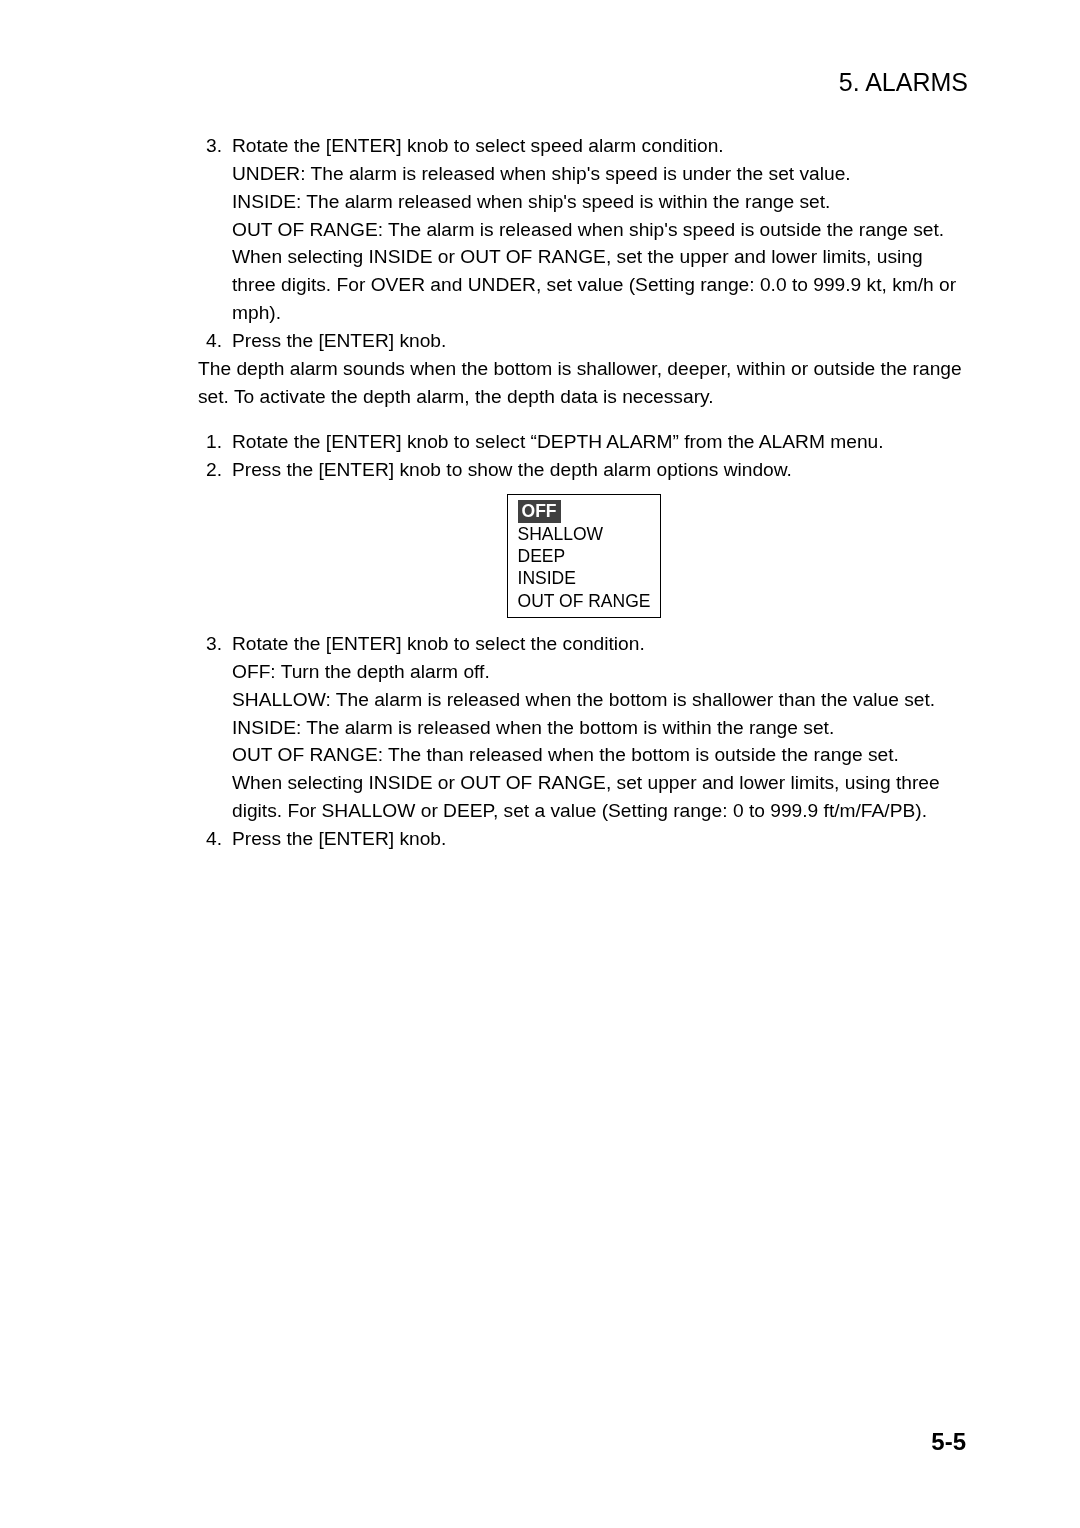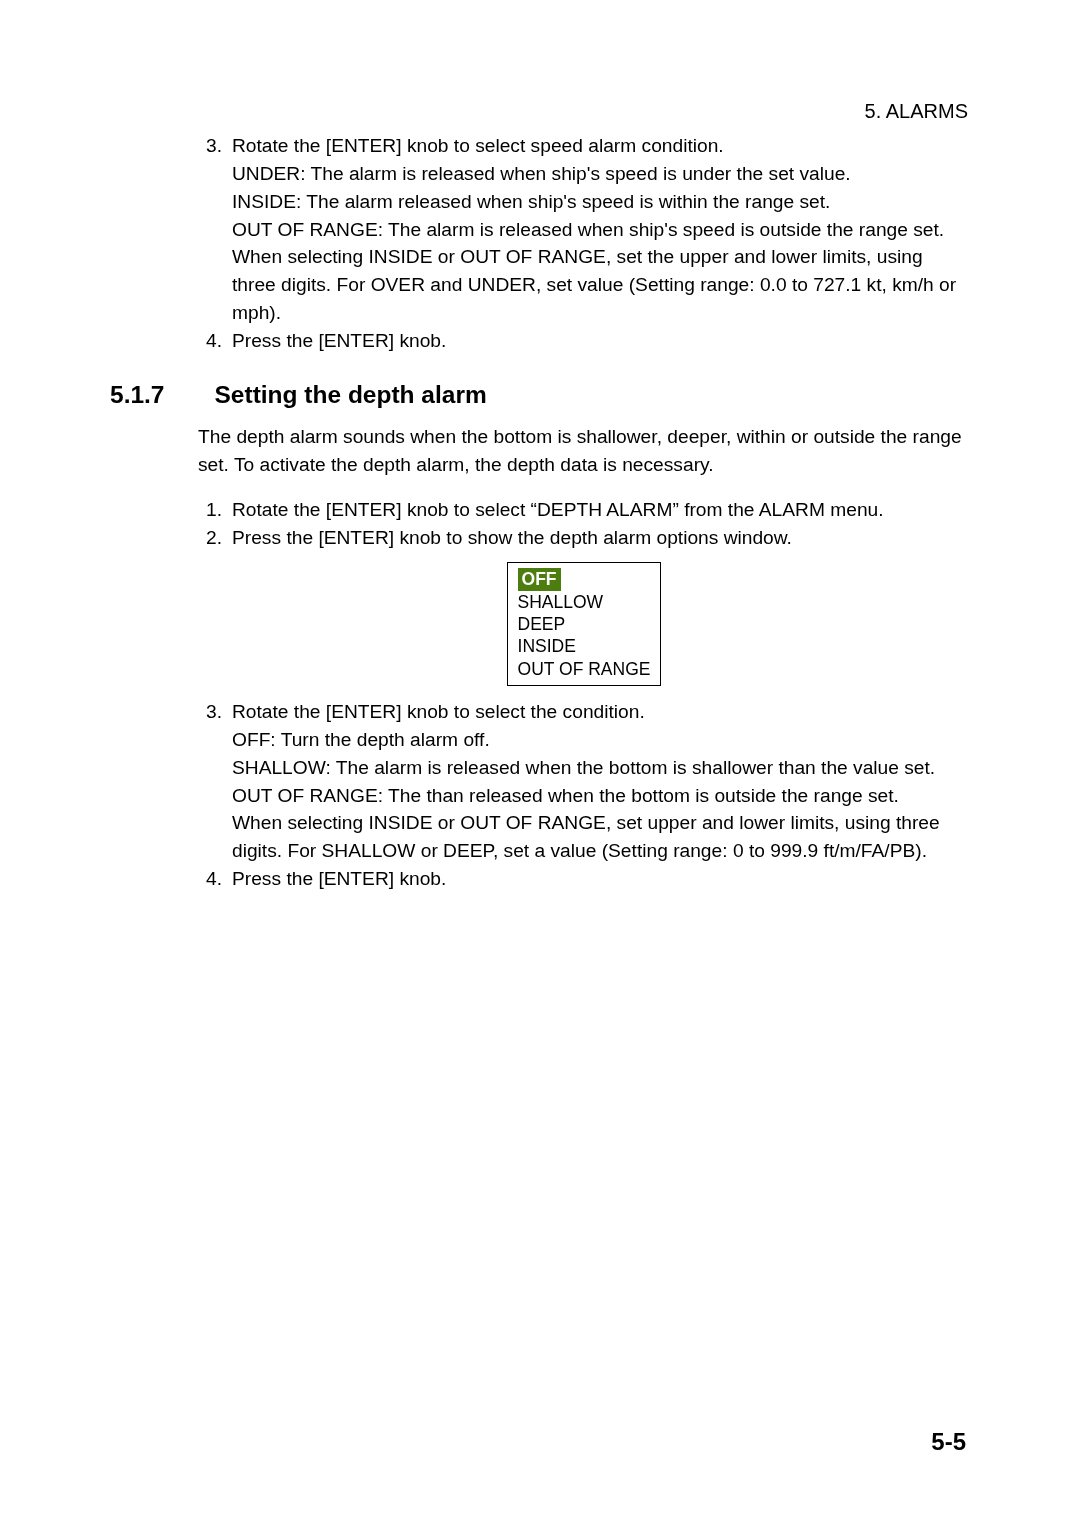--- a/index.html
+++ b/index.html
@@ -7,23 +7,23 @@
     width: 1080px;
     height: 1528px;
     font-family: Arial, Helvetica, sans-serif;
     background: #fff;
     color: #000;
     position: relative;
     padding: 80px 110px 60px 110px;
   }
   .header-right {
     position: absolute;
-    top: 100px;
+    top: 68px;
     right: 112px;
-    font-size: 20px;
+    font-size: 25px;
   }
   .content {
     padding-left: 88px;
     padding-top: 52px;
   }
   .ol-item {
     display: flex;
     gap: 10px;
     font-size: 19.2px;
     line-height: 1.45;
@@ -57,21 +57,21 @@
     display: inline-block;
     border: 1.4px solid #000;
     padding: 5px 8px 5px 8px;
     text-align: left;
     font-size: 17.5px;
     line-height: 1.28;
     margin-bottom: 6px;
   }
   .opt-sel {
     display: inline-block;
-    background: #4d7c0f;
+    background: #404040;
     color: #fff;
     padding: 0 4px 0 4px;
     font-weight: bold;
   }
   .opt-row { padding: 0 2px; }
   .figure-caption {
     font-style: italic;
     font-size: 19.2px;
     text-align: center;
     margin-bottom: 28px;
@@ -91,33 +91,29 @@
 
 <div class="content">
 
   <div class="ol-item">
     <div class="num">3.</div>
     <div class="ol-body">
       <div>Rotate the [ENTER] knob to select speed alarm condition.</div>
       <div>UNDER: The alarm is released when ship's speed is under the set value.</div>
       <div>INSIDE: The alarm released when ship's speed is within the range set.</div>
       <div>OUT OF RANGE: The alarm is released when ship's speed is outside the range set.</div>
-      <div>When selecting INSIDE or OUT OF RANGE, set the upper and lower limits, using three digits. For OVER and UNDER, set value (Setting range: 0.0 to 727.1 kt, km/h or mph).</div>
+      <div>When selecting INSIDE or OUT OF RANGE, set the upper and lower limits, using three digits. For OVER and UNDER, set value (Setting range: 0.0 to 999.9 kt, km/h or mph).</div>
     </div>
   </div>
 
   <div class="ol-item">
     <div class="num">4.</div>
     <div class="ol-body">Press the [ENTER] knob.</div>
   </div>
 
-  <div class="section-heading">
-    <span class="num">5.1.7</span>
-    <span>Setting the depth alarm</span>
-  </div>
 
   <div class="para">The depth alarm sounds when the bottom is shallower, deeper, within or outside the range set. To activate the depth alarm, the depth data is necessary.</div>
 
   <div class="ol-item">
     <div class="num">1.</div>
     <div class="ol-body">Rotate the [ENTER] knob to select “DEPTH ALARM” from the ALARM menu.</div>
   </div>
   <div class="ol-item">
     <div class="num">2.</div>
     <div class="ol-body">Press the [ENTER] knob to show the depth alarm options window.</div>
@@ -132,20 +128,21 @@
       <div class="opt-row">OUT OF RANGE</div>
     </div>
   </div>
 
   <div class="ol-item">
     <div class="num">3.</div>
     <div class="ol-body">
       <div>Rotate the [ENTER] knob to select the condition.</div>
       <div>OFF: Turn the depth alarm off.</div>
       <div>SHALLOW: The alarm is released when the bottom is shallower than the value set.</div>
+      <div>INSIDE: The alarm is released when the bottom is within the range set.</div>
       <div>OUT OF RANGE: The than released when the bottom is outside the range set.</div>
       <div>When selecting INSIDE or OUT OF RANGE, set upper and lower limits, using three digits. For SHALLOW or DEEP, set a value (Setting range: 0 to 999.9 ft/m/FA/PB).</div>
     </div>
   </div>
 
   <div class="ol-item">
     <div class="num">4.</div>
     <div class="ol-body">Press the [ENTER] knob.</div>
   </div>
 

